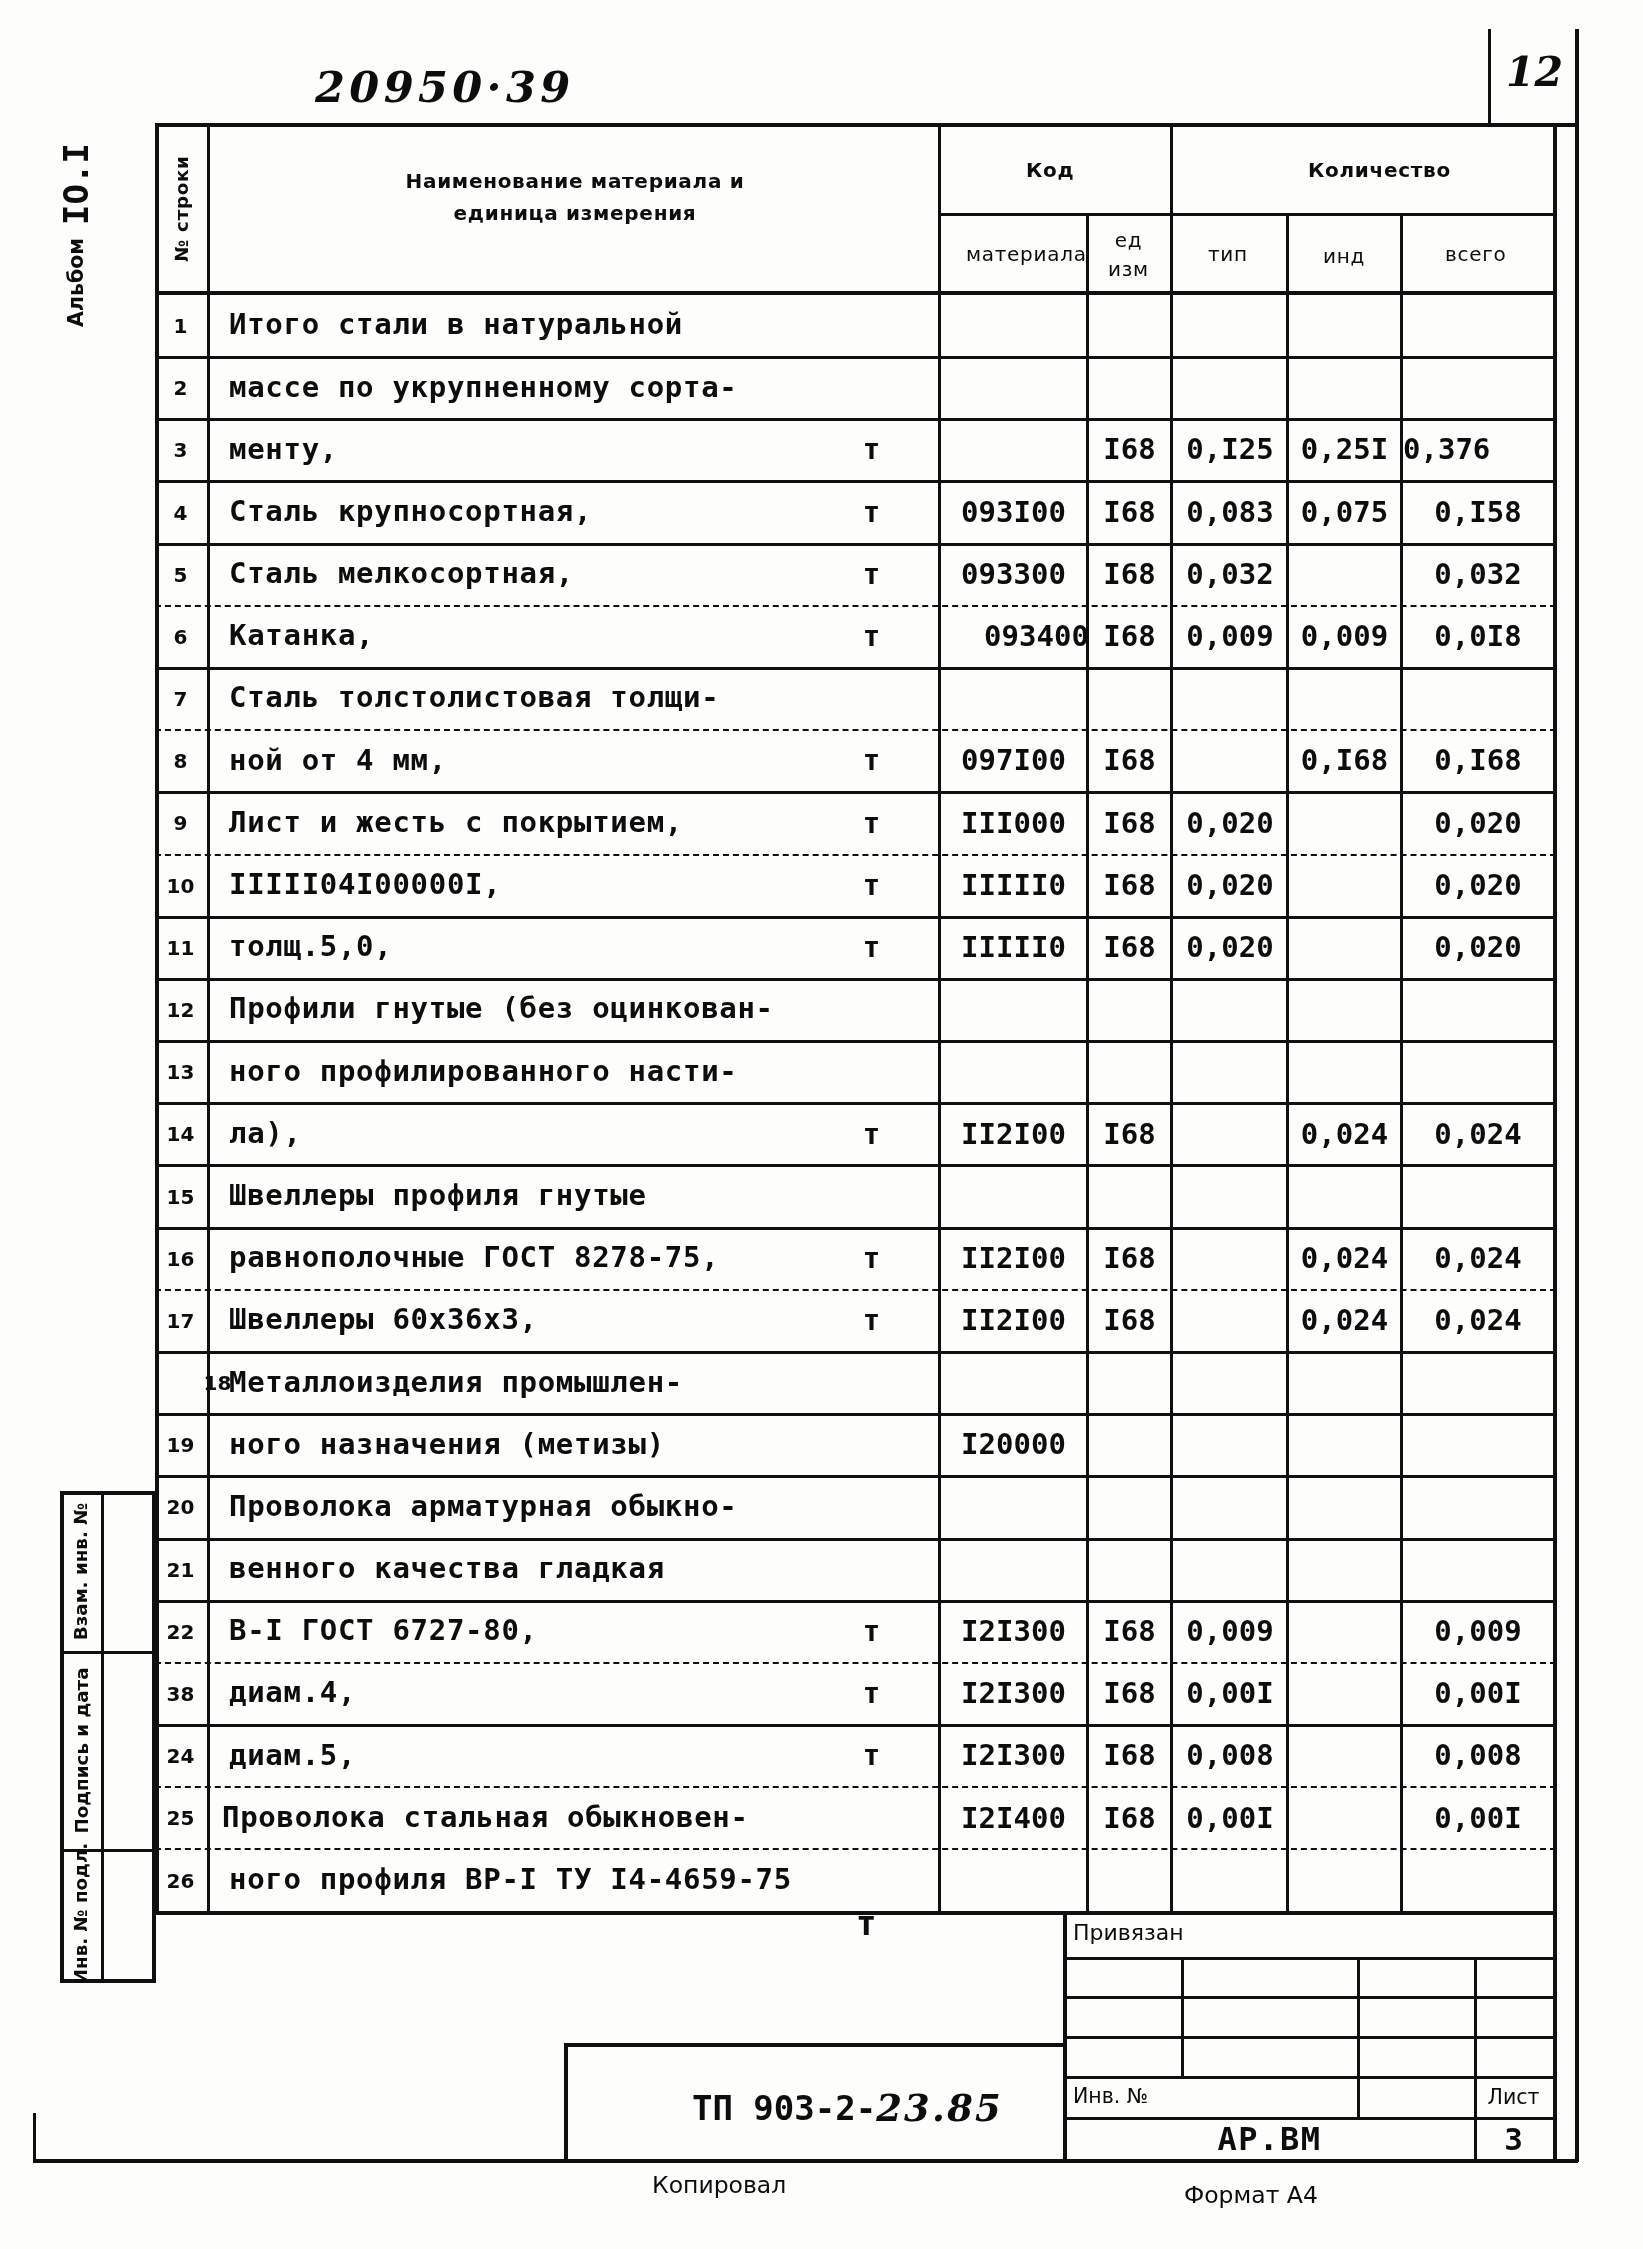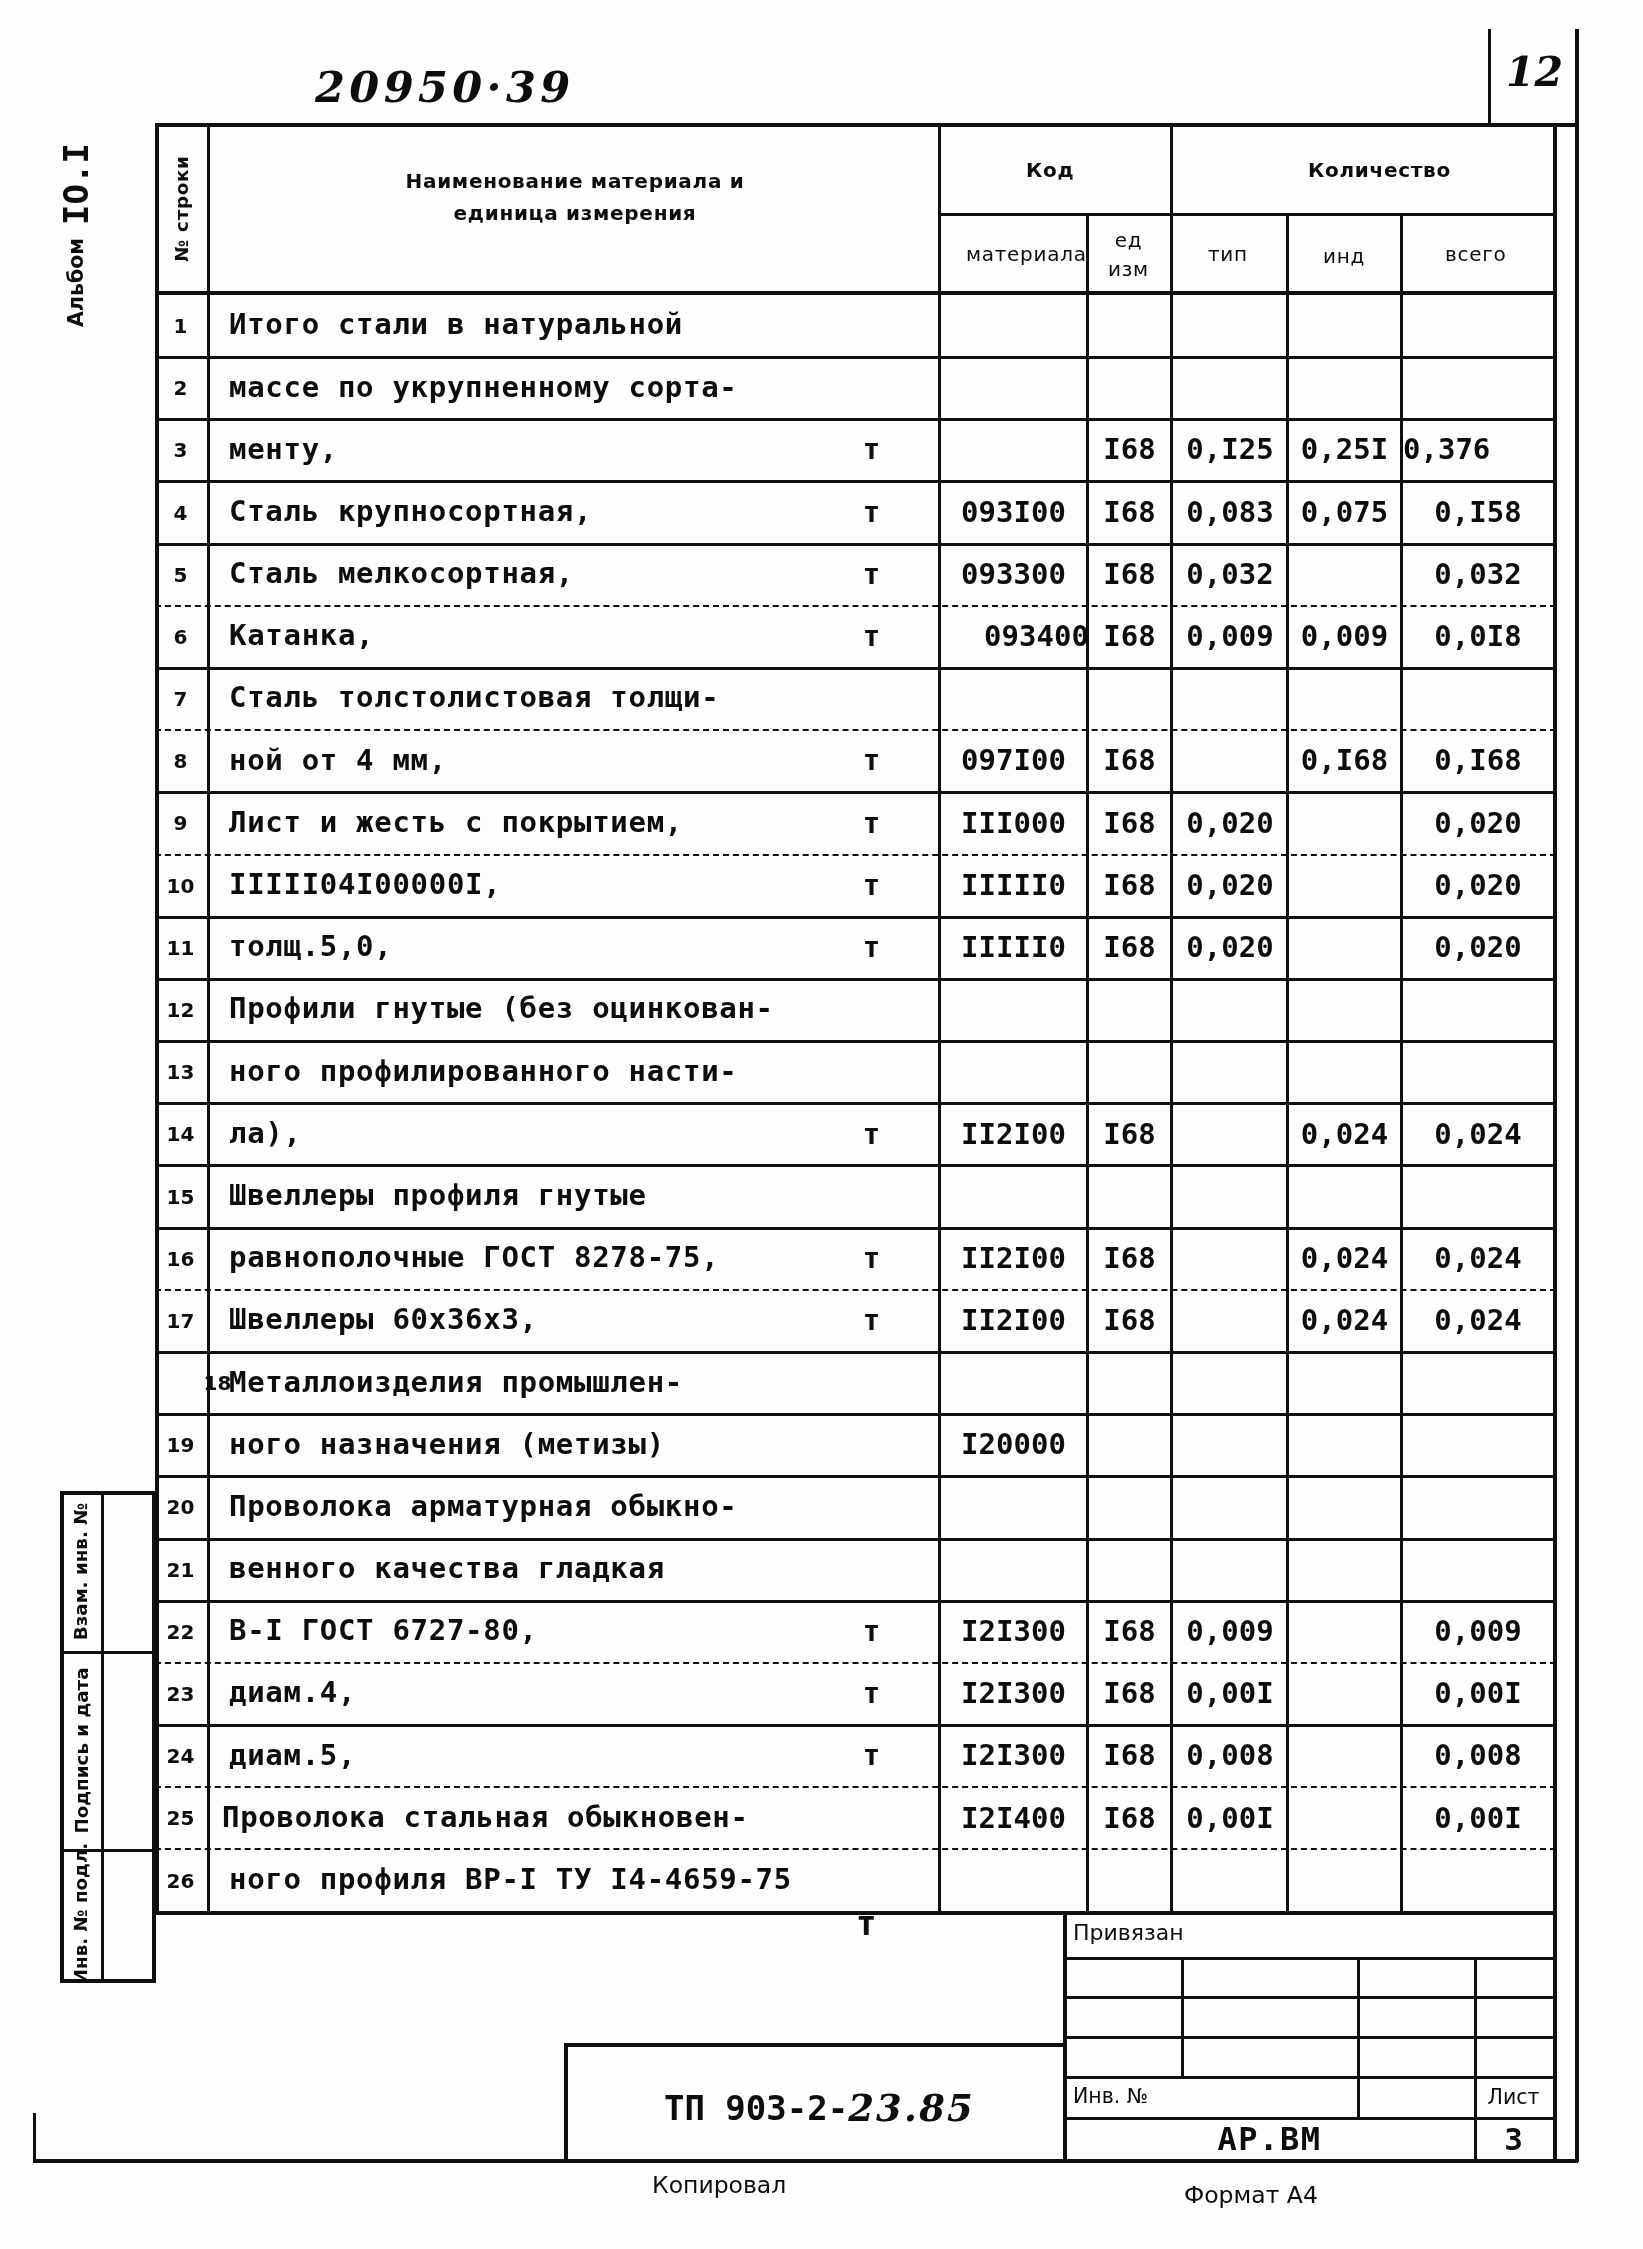--- a/index.html
+++ b/index.html
@@ -239,21 +239,21 @@
         <div class="cell-text rownum" style="left: 155px; top: 1620px; width: 51px; text-align: center;">22</div>
         <div class="cell-text mono name" style="left: 229px; top: 1613px;">В-I ГОСТ 6727-80,</div>
         <div class="cell-text mono val" style="left: 835px; top: 1614px; width: 73px; text-align: center;">т</div>
         <div class="cell-text mono val" style="left: 941px; top: 1614px; width: 145px; text-align: center;">I2I300</div>
         <div class="cell-text mono val" style="left: 1089px; top: 1614px; width: 81px; text-align: center;">I68</div>
         <div class="cell-text mono val" style="left: 1173px; top: 1614px; width: 114px; text-align: center;">0,009</div>
         <div class="cell-text mono val" style="left: 1403px; top: 1614px; width: 150px; text-align: center;">0,009</div>
         <div class="hdash" style="left: 155px; top: 1662px; width: 1401px; height: 0px;"></div>
       </div>
       <div>
-        <div class="cell-text rownum" style="left: 155px; top: 1682px; width: 51px; text-align: center;">23</div>
+        <div class="cell-text rownum" style="left: 155px; top: 1682px; width: 51px; text-align: center;">38</div>
         <div class="cell-text mono name" style="left: 229px; top: 1675px;">диам.4,</div>
         <div class="cell-text mono val" style="left: 835px; top: 1676px; width: 73px; text-align: center;">т</div>
         <div class="cell-text mono val" style="left: 941px; top: 1676px; width: 145px; text-align: center;">I2I300</div>
         <div class="cell-text mono val" style="left: 1089px; top: 1676px; width: 81px; text-align: center;">I68</div>
         <div class="cell-text mono val" style="left: 1173px; top: 1676px; width: 114px; text-align: center;">0,00I</div>
         <div class="cell-text mono val" style="left: 1403px; top: 1676px; width: 150px; text-align: center;">0,00I</div>
         <div class="hline" style="left: 155px; top: 1724px; width: 1401px; height: 2.9px;"></div>
       </div>
       <div>
         <div class="cell-text rownum" style="left: 155px; top: 1744px; width: 51px; text-align: center;">24</div>
@@ -316,21 +316,21 @@
   </div>
   <div class="abs" style="left:1474px;top:2117px;width:79px;height:43px;display:flex;align-items:center;justify-content:center;">
     <span class="mono" style="font-size:31px;">3</span>
   </div>
   <div class="abs" style="left:1066px;top:2117px;width:407px;height:43px;display:flex;align-items:center;justify-content:center;">
     <span class="mono" style="font-size:32px;letter-spacing:1.5px;">АР.ВМ</span>
   </div>
 
   <div class="hline" style="left:564px;top:2043px;width:501px;height:3.7px;"></div>
   <div class="vline" style="left:564px;top:2043px;width:3.7px;height:117px;"></div>
-  <div class="abs" style="left:572px;top:2047px;width:495px;height:122px;display:flex;align-items:center;justify-content:center;">
+  <div class="abs" style="left:600px;top:2047px;width:495px;height:122px;display:flex;align-items:center;justify-content:center;">
     <span class="mono" style="font-size:34px;">ТП 903-2-</span>
     <span class="hand" style="font-size:37px;letter-spacing:2.2px;">23.85</span>
   </div>
 
   <div class="cell-text" style="left:652px;top:2171px;font-size:23.5px;">Копировал</div>
   <div class="cell-text" style="left:1184px;top:2181px;font-size:23.5px;">Формат А4</div>
 
 </div>
 
 

